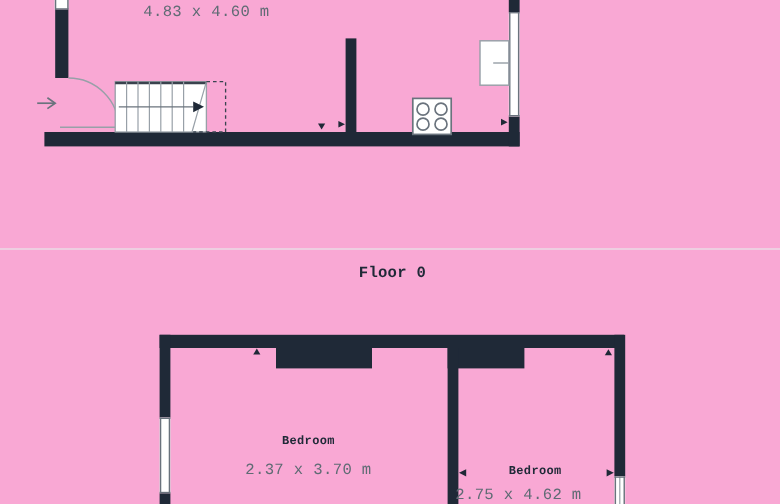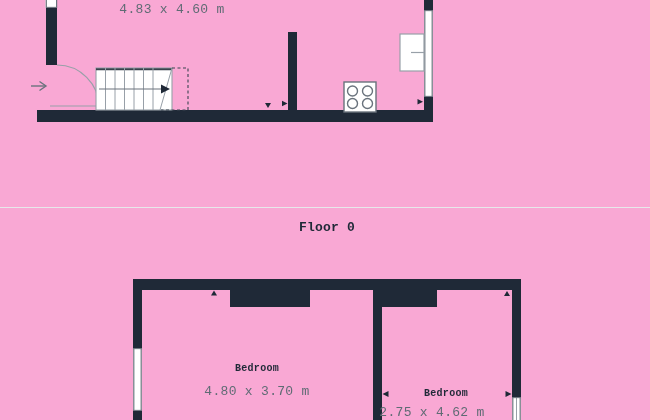--- a/index.html
+++ b/index.html
@@ -154,18 +154,18 @@
   </svg>
 
   <div class="txt dim" style="left:172px;top:2px;">4.83 x 4.60 m</div>
 
 
   <div class="txt floorlabel" style="left:327px;top:180px;margin-top:40px;">Floor 0</div>
 
   <div class="divider"></div>
 
   <div class="txt name" style="left:257px;top:363px;">Bedroom</div>
-  <div class="txt dim" style="left:257px;top:384px;">4.80 x 3.70 m</div>
+  <div class="txt dim" style="left:257px;top:384px;">2.37 x 3.70 m</div>
 
   <div class="txt name" style="left:446px;top:388px;">Bedroom</div>
   <div class="txt dim" style="left:432px;top:405px;">2.75 x 4.62 m</div>
 
 </div>
 
 </body></html>

